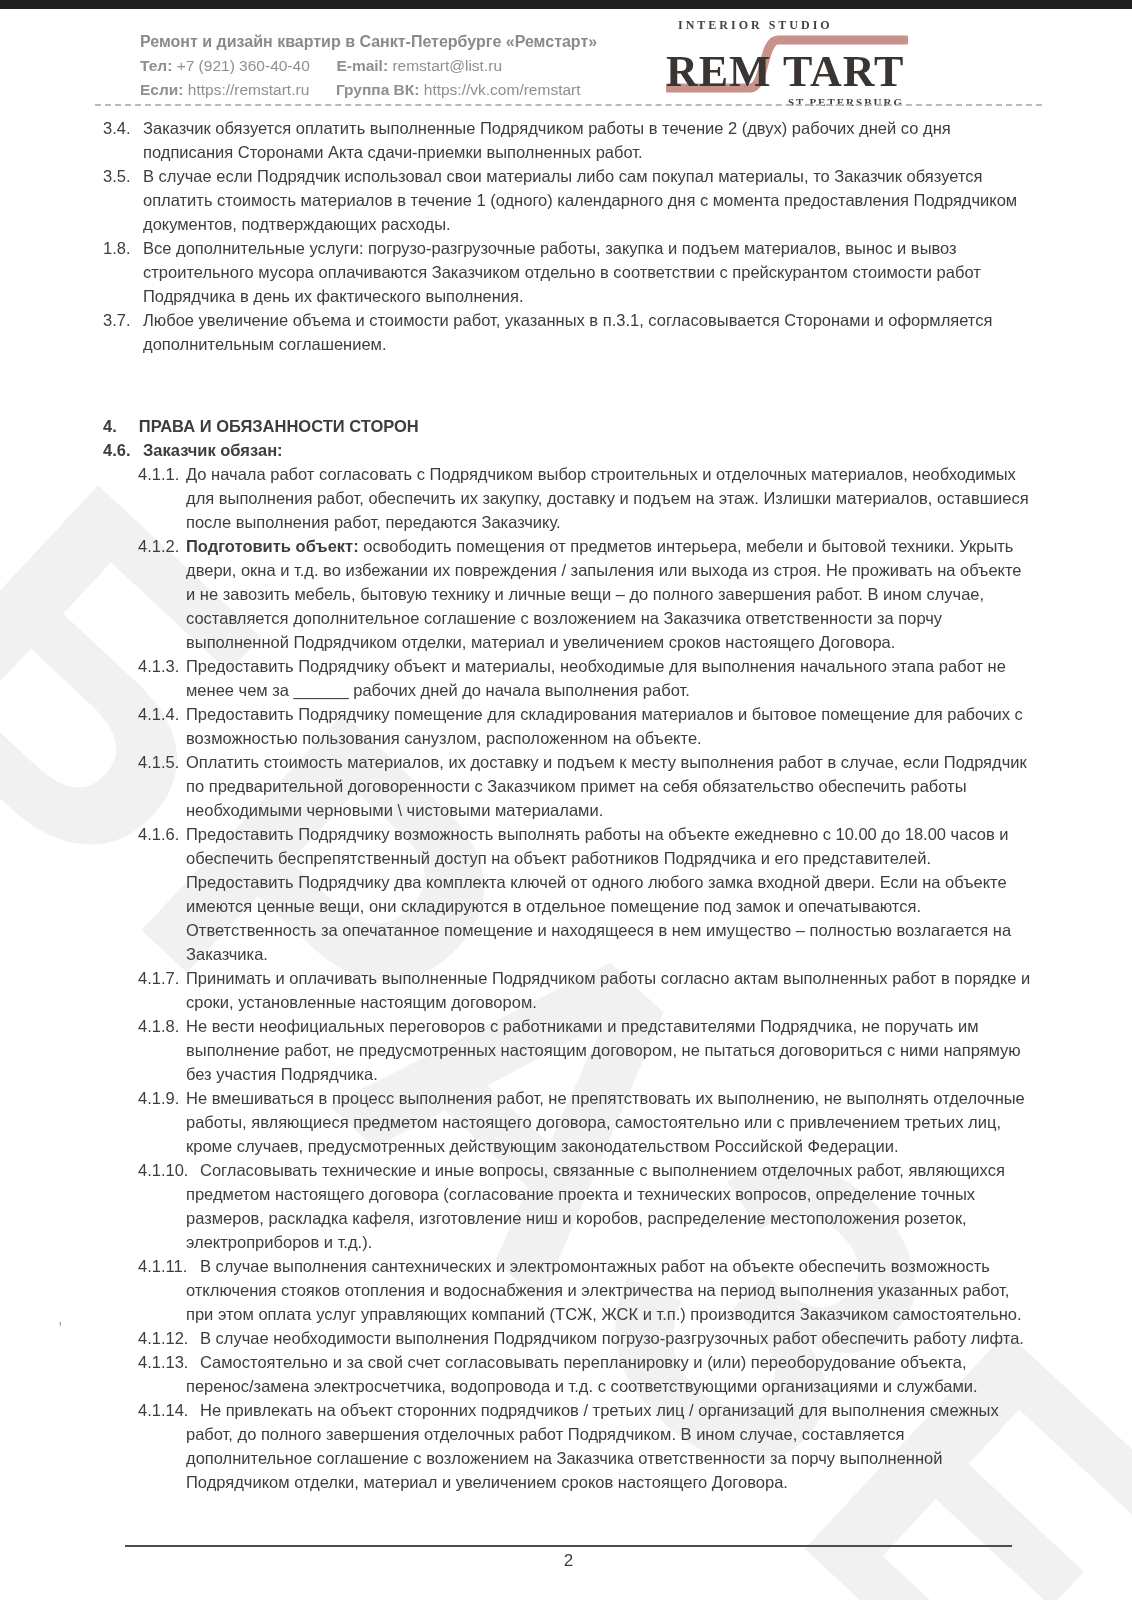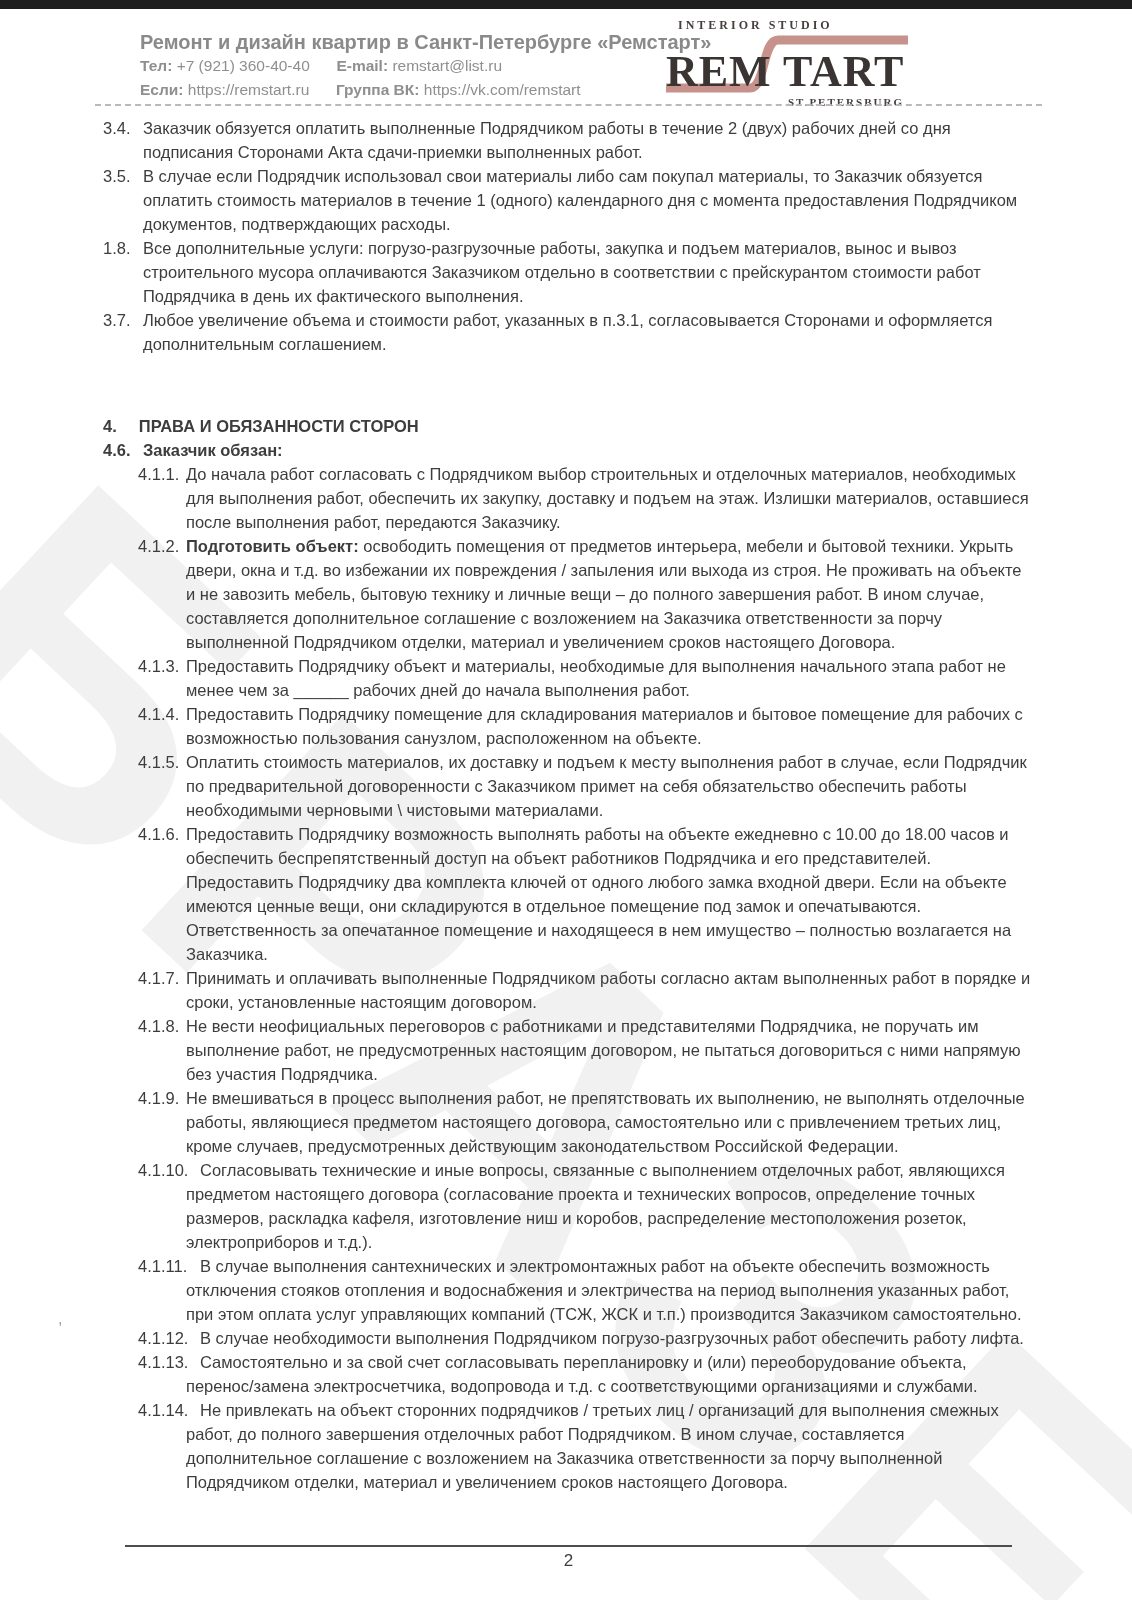--- a/index.html
+++ b/index.html
@@ -22,21 +22,21 @@
     font-size:430px; font-weight:700; line-height:1;
     letter-spacing:26px; white-space:nowrap;
     color:rgba(70,70,70,0.075);
     transform:rotate(43deg); transform-origin:left top;
     z-index:0; pointer-events:none;
     font-family:"Liberation Sans",sans-serif;
   }
   
   .letterhead { position:absolute; top:30px; left:140px; right:90px; z-index:2; }
   .contact { color:#8f8f8f; font-size:15.5px; line-height:24px; }
-  .contact .c-line1 { font-weight:700; font-size:20px; color:#8a8a8a; }
+  .contact .c-line1 { font-weight:700; font-size:16px; color:#8a8a8a; }
   .contact .lbl { font-weight:700; }
   .contact .gap { display:inline-block; width:18px; }
   .logo { position:absolute; right:130px; top:-14px; }
   .logo svg { display:block; }
   .logo .swoosh { fill:none; stroke:#c6928b; stroke-width:9; stroke-linejoin:round; stroke-linecap:butt; }
   .logo .l-top { font-family:"Liberation Serif","DejaVu Serif",serif; font-size:12px; letter-spacing:3px; fill:#463f3d; font-weight:600; }
   .logo .l-big { font-family:"Liberation Serif","DejaVu Serif",serif; font-size:44px; font-weight:700; fill:#3a3433; letter-spacing:1px; }
   .logo .l-city { font-family:"Liberation Serif","DejaVu Serif",serif; font-size:11px; letter-spacing:2px; fill:#463f3d; font-weight:600; }
   .dash-sep {
     position:absolute; top:104px; left:95px; right:90px;

